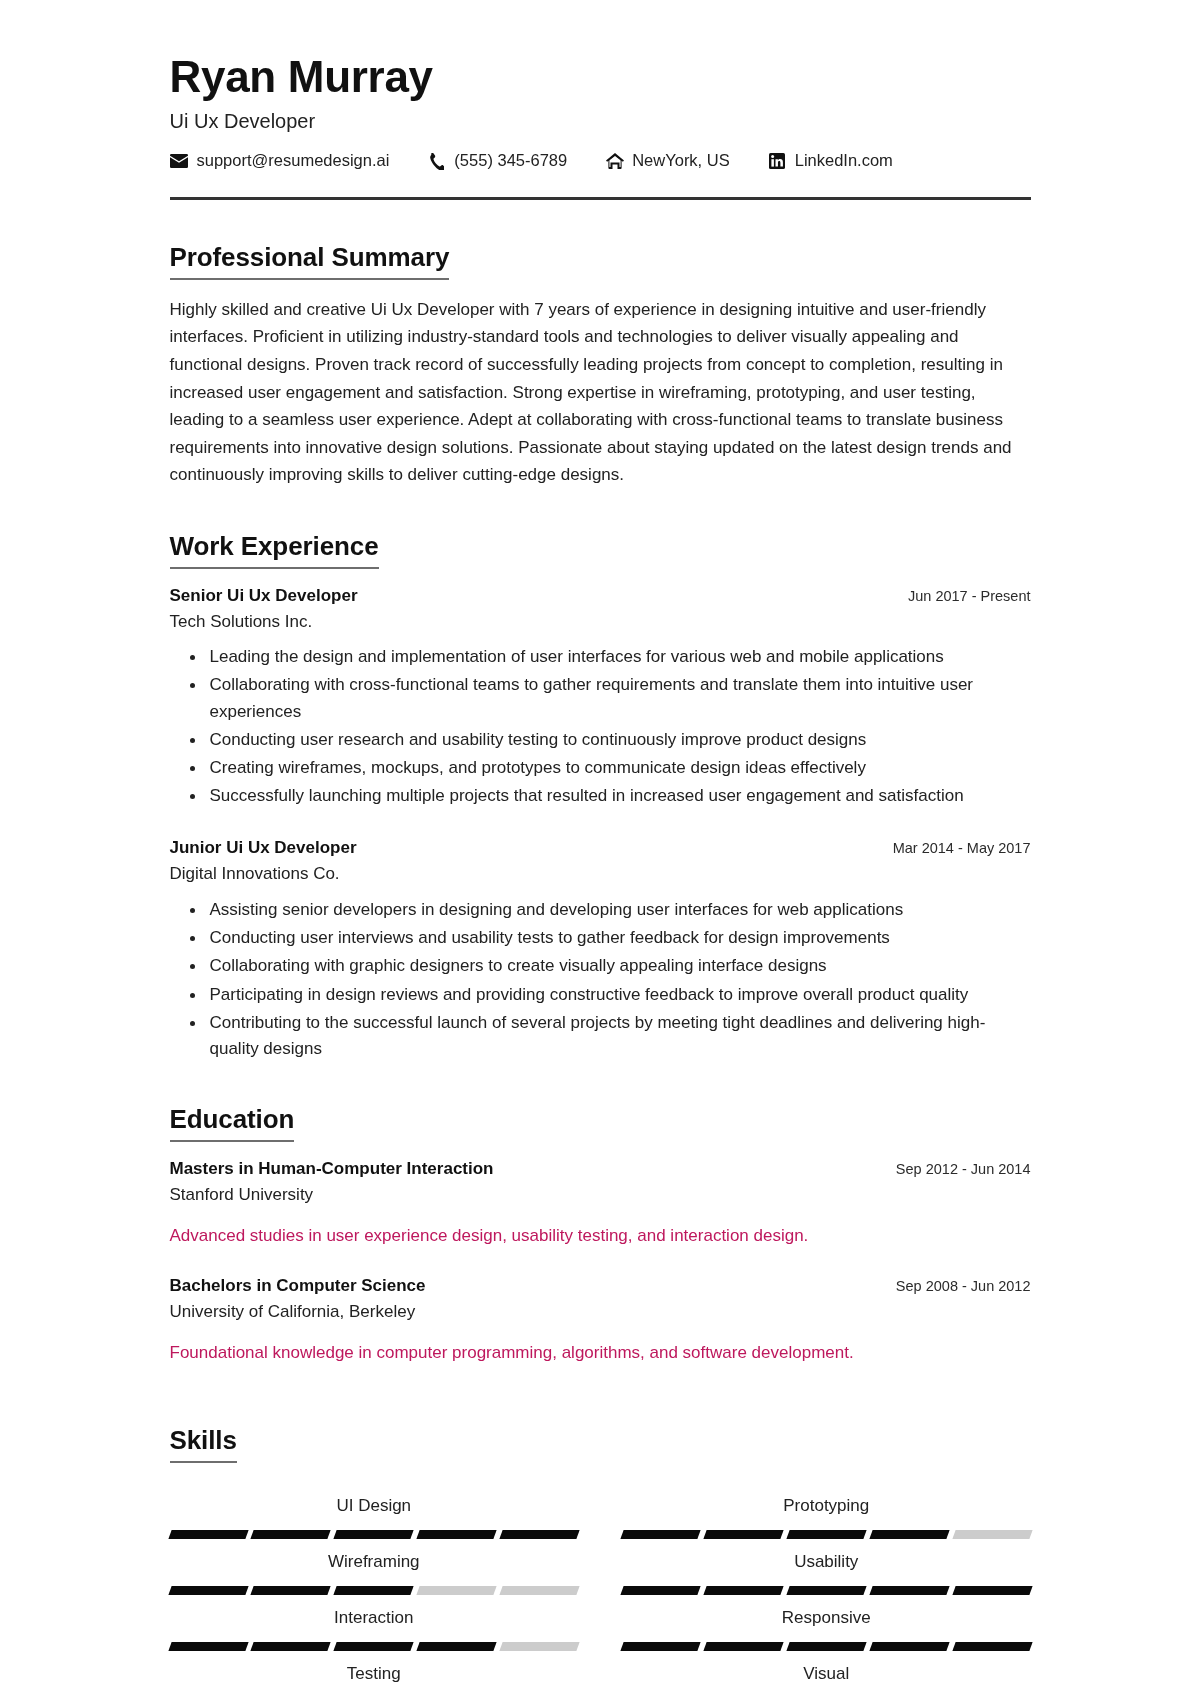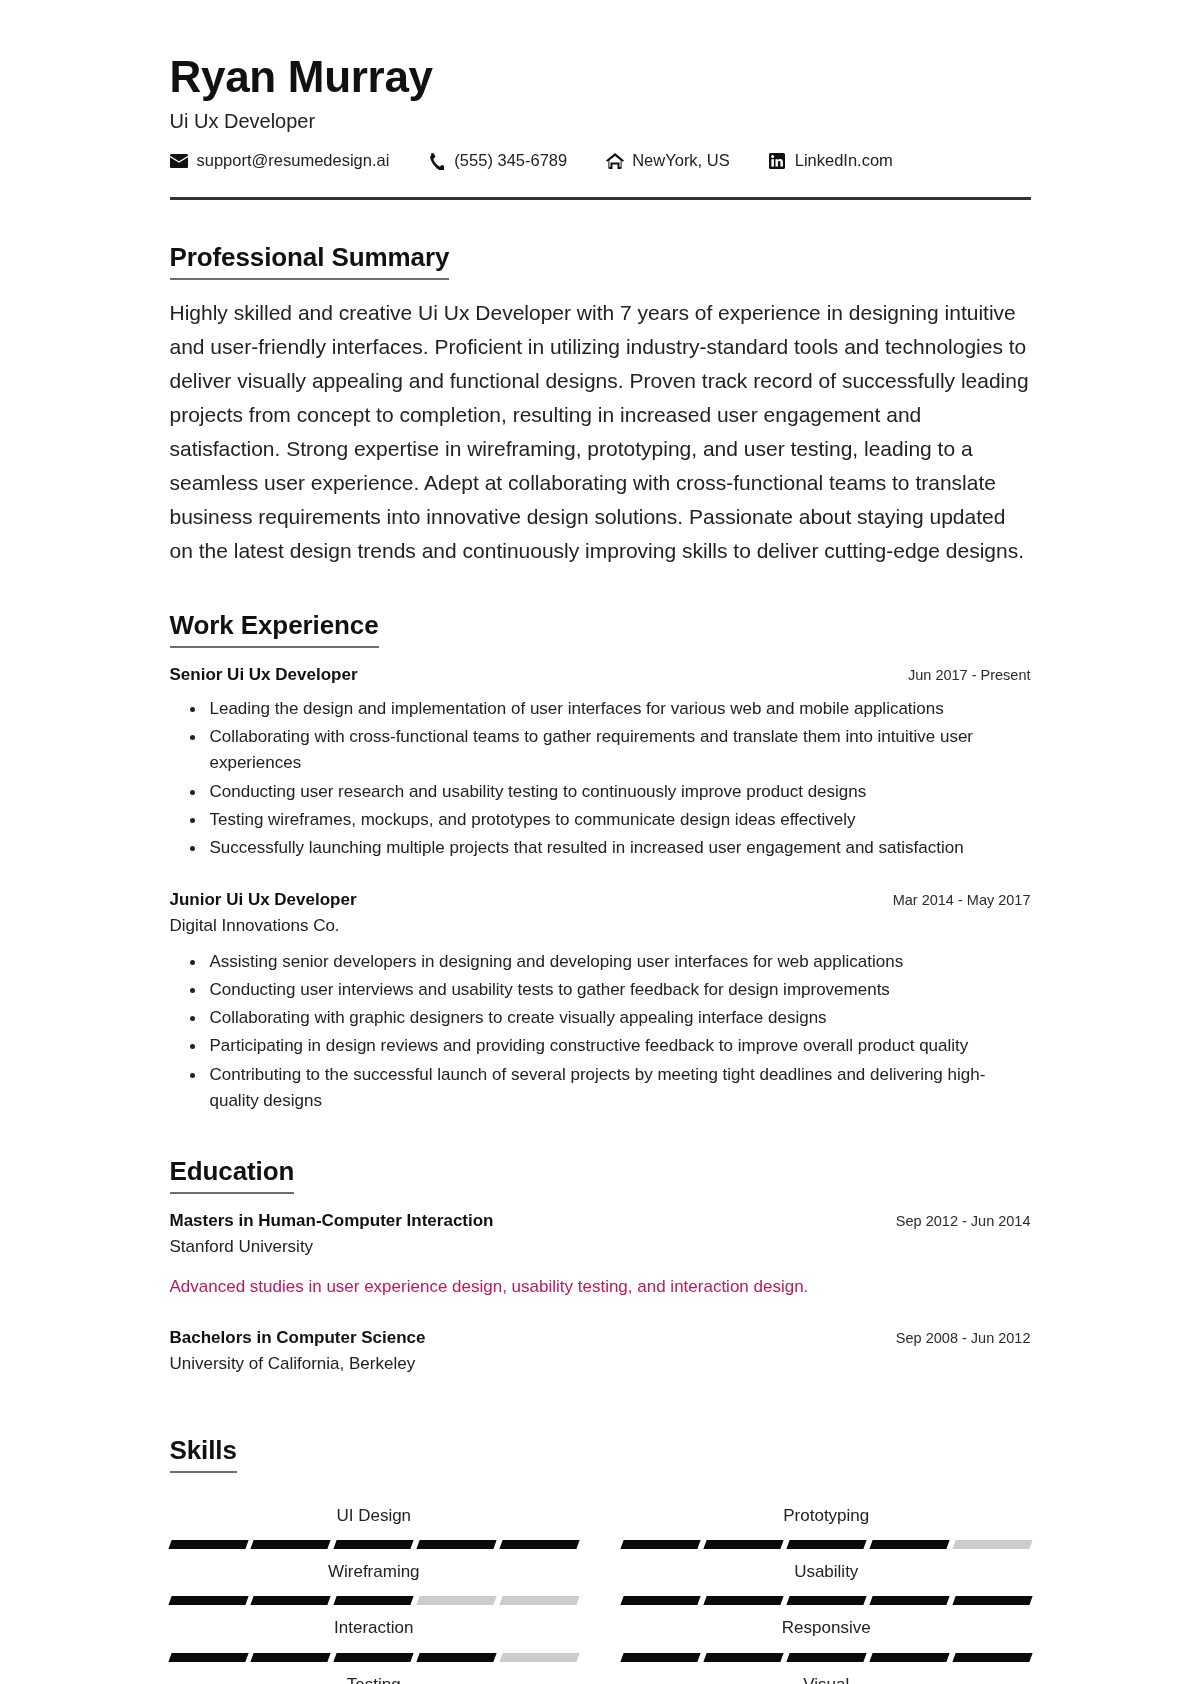--- a/index.html
+++ b/index.html
@@ -83,21 +83,21 @@
     color: #111111;
     line-height: 1.15;
     margin: 0 0 16px 0;
     padding-bottom: 5px;
     border-bottom: 2.5px solid #6e6e6e;
     letter-spacing: -0.1px;
   }
   .section-body { }
 
   .summary-text {
-    font-size: 21px;
+    font-size: 17px;
     line-height: 1.62;
     color: #222222;
     margin: 0;
     text-align: left;
     max-width: 1020px;
   }
 
   
   .entry { margin-bottom: 22px; }
   .entry:last-child { margin-bottom: 0; }
@@ -246,25 +246,26 @@
 
   <div class="section">
     <div class="section-heading">Work Experience</div>
     <div class="section-body">
 
       <div class="entry">
         <div class="entry-top">
           <div class="entry-role">Senior Ui Ux Developer</div>
           <div class="entry-dates">Jun 2017 - Present</div>
         </div>
+        <div class="entry-org">Tech Solutions Inc.</div>
         <ul class="bullets">
           <li>Leading the design and implementation of user interfaces for various web and mobile applications</li>
           <li>Collaborating with cross-functional teams to gather requirements and translate them into intuitive user experiences</li>
           <li>Conducting user research and usability testing to continuously improve product designs</li>
-          <li>Testing wireframes, mockups, and prototypes to communicate design ideas effectively</li>
+          <li>Creating wireframes, mockups, and prototypes to communicate design ideas effectively</li>
           <li>Successfully launching multiple projects that resulted in increased user engagement and satisfaction</li>
         </ul>
       </div>
 
       <div class="entry" style="margin-top:28px;">
         <div class="entry-top">
           <div class="entry-role">Junior Ui Ux Developer</div>
           <div class="entry-dates">Mar 2014 - May 2017</div>
         </div>
         <div class="entry-org">Digital Innovations Co.</div>
@@ -292,20 +293,21 @@
         <div class="entry-org">Stanford University</div>
         <div class="entry-desc">Advanced studies in user experience design, usability testing, and interaction design.</div>
       </div>
 
       <div class="entry" style="margin-top:26px;">
         <div class="entry-top">
           <div class="entry-role">Bachelors in Computer Science</div>
           <div class="entry-dates">Sep 2008 - Jun 2012</div>
         </div>
         <div class="entry-org">University of California, Berkeley</div>
+        <div class="entry-desc">Foundational knowledge in computer programming, algorithms, and software development.</div>
       </div>
 
     </div>
   </div>
 
   <div class="section" style="margin-top:60px;">
     <div class="section-heading">Skills</div>
     <div class="skills-grid" id="skills-grid">
         <div class="skill">
           <div class="skill-name">UI Design</div>

